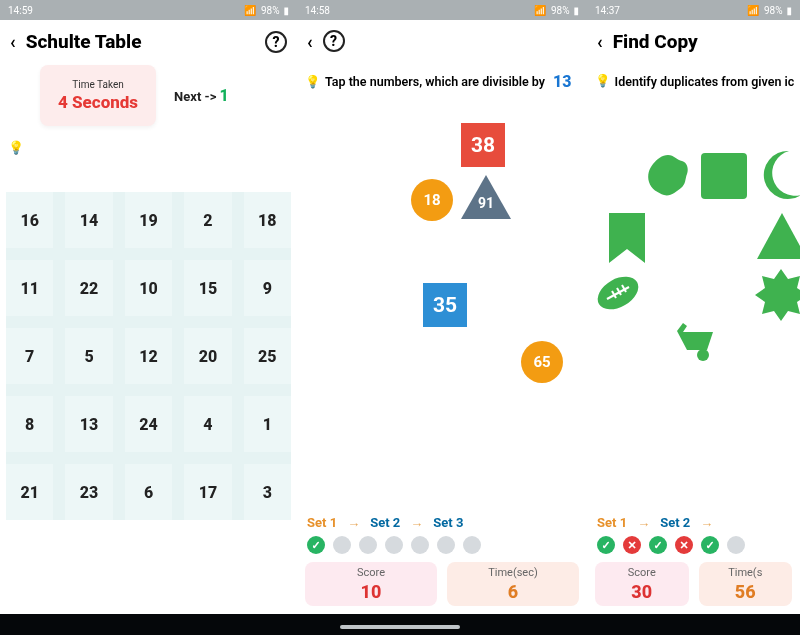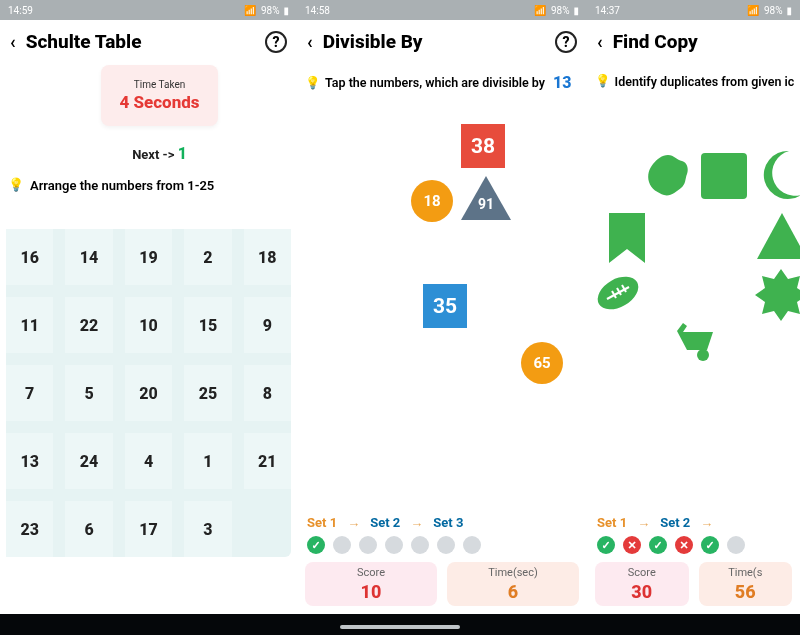--- a/index.html
+++ b/index.html
@@ -54,21 +54,20 @@
   .help {
     width: 22px; height: 22px; border: 2px solid #222; border-radius: 50%;
     display:flex; align-items:center; justify-content:center;
     font-size: 14px; font-weight: 800; cursor:pointer;
   }
 
   
   .s1-top {
     display:flex; align-items:center; gap:18px;
     padding: 6px 18px 10px 40px;
-    flex-direction: column;
   }
   .time-card {
     background:#fdecec; border-radius:8px;
     padding: 14px 18px; text-align:center;
     box-shadow: 0 2px 4px rgba(0,0,0,0.05);
   }
   .time-label { font-size:10px; color:#333; }
   .time-val { font-size:17px; font-weight:800; color:#e53935; margin-top:2px; }
   .next { font-size:13px; font-weight:700; color:#222; }
   .next-num { color:#12b15b; font-size:16px; font-weight:800; }
@@ -187,36 +186,36 @@
         <div class="time-val">4 Seconds</div>
       </div>
       <div class="next">
         <span>Next -&gt;</span>
         <span class="next-num">1</span>
       </div>
     </div>
 
     <div class="instr">
       <span class="bulb">💡</span>
-      <span>Arrange the numbers from 1-25</span>
     </div>
 
     <div class="grid5" id="grid5">
         <div class="cell">16</div>
         <div class="cell">14</div>
         <div class="cell">19</div>
         <div class="cell">2</div>
         <div class="cell">18</div>
         <div class="cell">11</div>
         <div class="cell">22</div>
         <div class="cell">10</div>
         <div class="cell">15</div>
         <div class="cell">9</div>
         <div class="cell">7</div>
         <div class="cell">5</div>
+        <div class="cell">12</div>
         <div class="cell">20</div>
         <div class="cell">25</div>
         <div class="cell">8</div>
         <div class="cell">13</div>
         <div class="cell">24</div>
         <div class="cell">4</div>
         <div class="cell">1</div>
         <div class="cell">21</div>
         <div class="cell">23</div>
         <div class="cell">6</div>
@@ -229,21 +228,20 @@
     <div class="statusbar">
       <span>14:58</span>
       <span class="right">
         <span>📶</span>
         <span>98%</span>
         <span>▮</span>
       </span>
     </div>
     <div class="hdr">
       <div class="back">‹</div>
-      <div class="title">Divisible By</div>
       <div class="help">?</div>
     </div>
 
     <div class="s2-instr">
       <span class="bulb">💡</span>
       <span>Tap the numbers, which are divisible by</span>
       <span class="target">13</span>
     </div>
 
     <div class="s2-play" id="s2-play">

